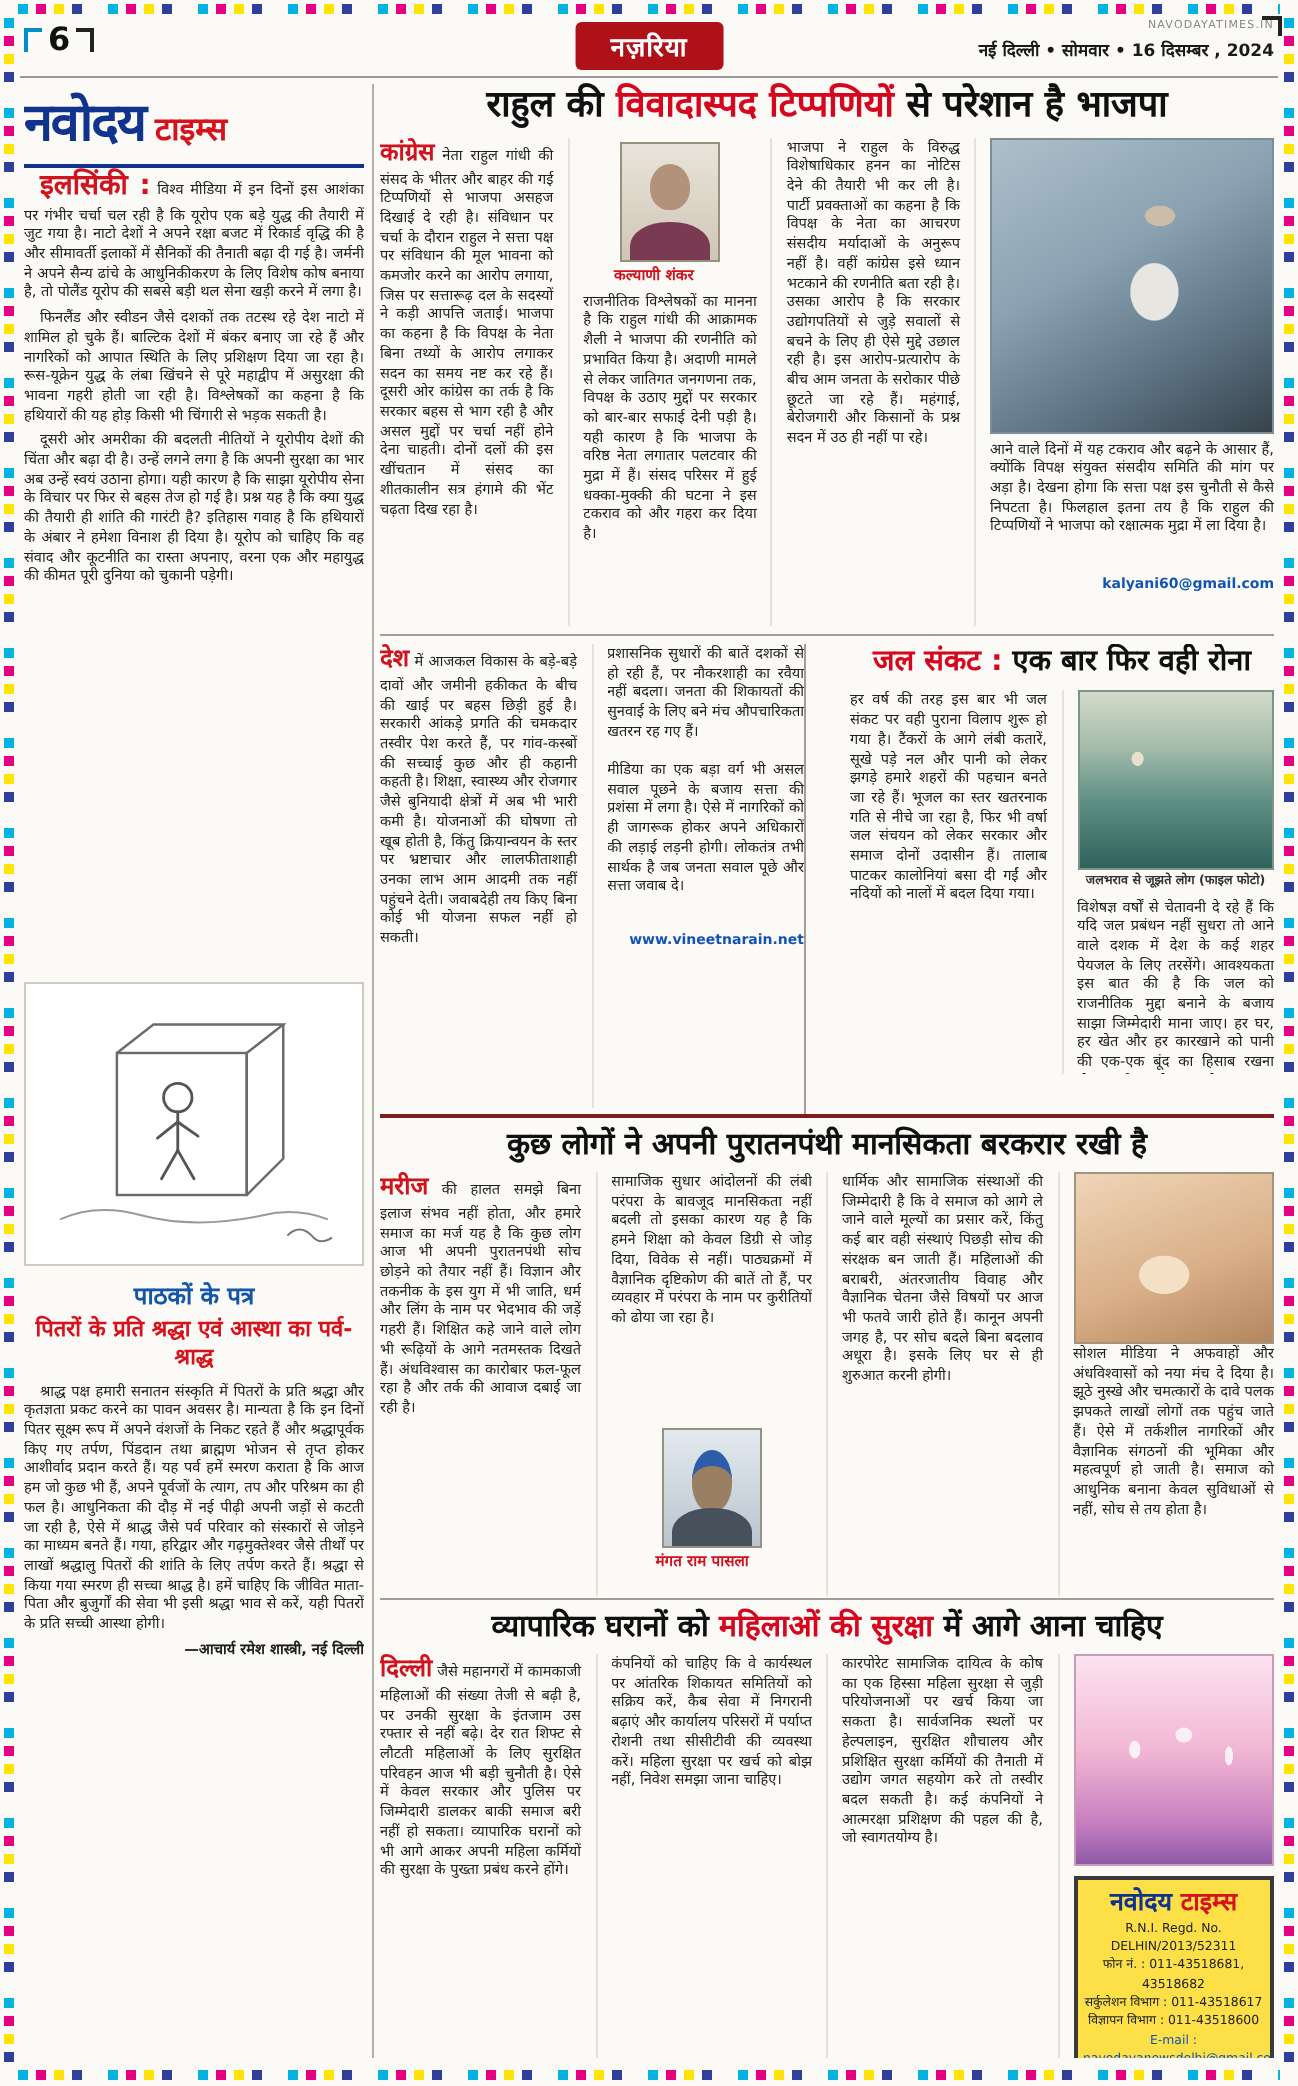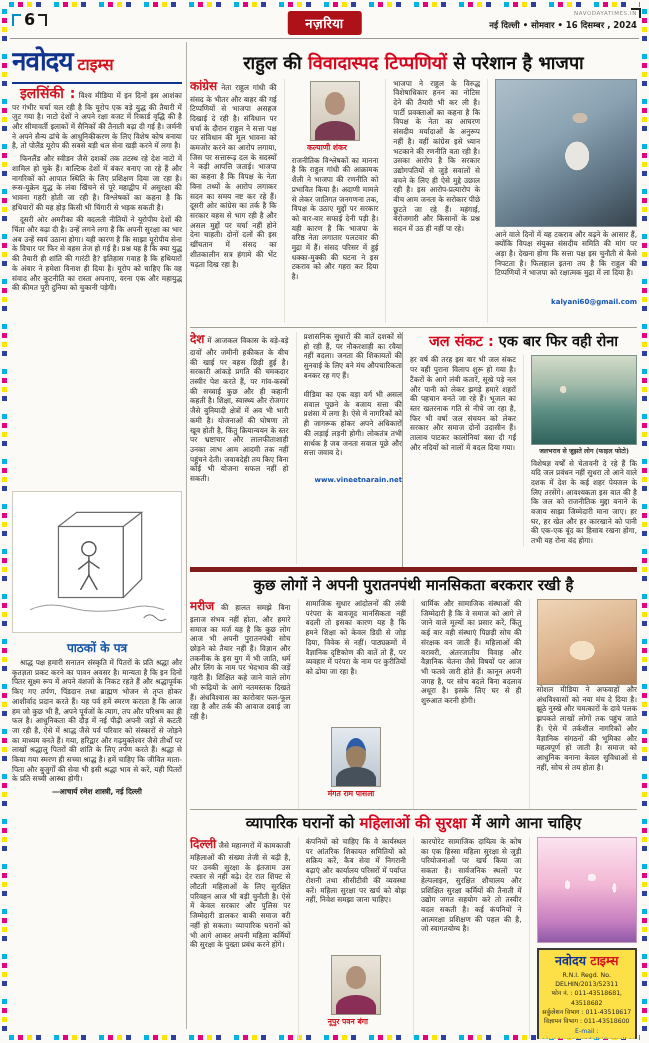--- a/index.html
+++ b/index.html
@@ -31,21 +31,21 @@
   
   .body-txt{font-size:7.3px;line-height:1.33;text-align:justify;color:#1e1e1e}
   .body-txt p{margin-bottom:3px;text-indent:8px}
   .lead{color:#cf1420;font-weight:bold;font-size:12px}
   .lead.sm{font-size:14px}
   .sec-headline{font-weight:bold;text-align:center;color:#101010;line-height:1.2;margin:1px 0 5px}
   .h-lg{font-size:18px}.h-md{font-size:14.5px}.h-sm{font-size:15px}
   .hl-red{color:#d6061e}
   .caption{font-size:6.3px;font-weight:bold;color:#333;text-align:center;margin:2px 0 3px;line-height:1.3}
   .link{color:#1353b4;font-size:7px;font-weight:bold;text-align:right;margin-top:2px}
-  .signature{text-align:center;font-weight:bold;text-indent:0 !important;margin-top:3px}
+  .signature{text-align:right;font-weight:bold;text-indent:0 !important;margin-top:3px}
 
   
   .cols{display:flex;overflow:hidden}
   .col{flex:1;padding:0 7px;overflow:hidden}
   .col:first-child{padding-left:0}
   .col:last-child{padding-right:0}
   .col + .col{border-left:1px solid #e6e2d8}
 
   
   .author{width:56px;margin:2px auto 4px;text-align:left}
@@ -76,34 +76,34 @@
   .logo1{font-size:26px;font-weight:bold;color:#10338e;letter-spacing:-1px}
   .logo2{font-size:16px;font-weight:bold;color:#d6121c}
   .ed-headline{color:#a6121c;font-weight:bold;font-size:11.5px;line-height:1.25;margin:6px 0 4px}
   .ed-body{height:402px;overflow:hidden}
   .cartoon{height:142px;border:1px solid #cfcabe;background:#fff;margin:5px 0 6px}
   .letters-title{color:#1656a8;font-weight:bold;font-size:12px;text-align:center;margin:2px 0}
   .letters-headline{color:#d6121c;font-weight:bold;font-size:11px;line-height:1.3;text-align:center;margin-bottom:4px}
   .letters-body{height:300px;overflow:hidden}
 
   
-  .main{position:absolute;top:51px;left:190px;width:447px;height:990px;overflow:hidden}
+  .main{position:absolute;top:41px;left:190px;width:447px;height:990px;overflow:hidden}
   .sec{overflow:hidden}
   .sec1{height:276px}
   .sec1 .cols{height:244px}
   .col-img{flex:none;width:150px}
   .col-img .clip{height:66px;overflow:hidden;margin-top:3px}
   .sec2{height:240px;border-top:1px solid #a39e93;padding-top:4px;display:flex}
   .sec2-left{width:212px;overflow:hidden}
   .sec2-left .cols{height:232px}
-  .sec2-right{flex:1;border-left:1px solid #a39e93;padding-left:7px;overflow:hidden}
+  .sec2-right{flex:1;border-left:1px solid #a39e93;padding-left:22px;overflow:hidden}
   .sec2-right .cols{height:192px}
   .c2a{height:58px;overflow:hidden}
   .c2b{height:84px;overflow:hidden}
-  .sec3{height:242px;border-top:5px solid #7f1d1d;padding-top:3px}
+  .sec3{height:242px;border-top:2px solid #7f1d1d;padding-top:3px}
   .sec3 .cols{height:212px}
   .clip-mid{height:126px;overflow:hidden}
   .sec4{height:230px;border-top:1px solid #a39e93;padding-top:3px}
   .sec4 .cols{height:202px}
   .clip-w2{height:116px;overflow:hidden}
 
   
   .contact{border:2px solid #3a3a3a;margin-top:5px;padding:4px 3px;text-align:center;background:#fde047}
   .contact .brand{font-weight:bold;font-size:12.5px;line-height:1.1;margin-bottom:2px}
   .contact .b1{color:#10338e}.contact .b2{color:#d6121c}
@@ -158,20 +158,21 @@
           <line x1="74" y1="68" x2="64" y2="76"></line>
           <line x1="74" y1="68" x2="84" y2="75"></line>
           <line x1="74" y1="82" x2="66" y2="96"></line>
           <line x1="74" y1="82" x2="82" y2="96"></line>
         </g>
         <path d="M16 116 q18 -8 40 -2 q26 7 60 0 q16 -4 32 2" fill="none" stroke="#9a9a9a" stroke-width="1"></path>
         <path d="M128 124 q6 -6 12 0 q4 5 10 1" fill="none" stroke="#777" stroke-width="1"></path>
       </svg>
     </div>
     <div class="letters-title">पाठकों के पत्र</div>
+    <h3 class="letters-headline">पितरों के प्रति श्रद्धा एवं आस्था का पर्व-श्राद्ध</h3>
     <div class="letters-body body-txt">
       <p>श्राद्ध पक्ष हमारी सनातन संस्कृति में पितरों के प्रति श्रद्धा और कृतज्ञता प्रकट करने का पावन अवसर है। मान्यता है कि इन दिनों पितर सूक्ष्म रूप में अपने वंशजों के निकट रहते हैं और श्रद्धापूर्वक किए गए तर्पण, पिंडदान तथा ब्राह्मण भोजन से तृप्त होकर आशीर्वाद प्रदान करते हैं। यह पर्व हमें स्मरण कराता है कि आज हम जो कुछ भी हैं, अपने पूर्वजों के त्याग, तप और परिश्रम का ही फल है। आधुनिकता की दौड़ में नई पीढ़ी अपनी जड़ों से कटती जा रही है, ऐसे में श्राद्ध जैसे पर्व परिवार को संस्कारों से जोड़ने का माध्यम बनते हैं। गया, हरिद्वार और गढ़मुक्तेश्वर जैसे तीर्थों पर लाखों श्रद्धालु पितरों की शांति के लिए तर्पण करते हैं। श्रद्धा से किया गया स्मरण ही सच्चा श्राद्ध है। हमें चाहिए कि जीवित माता-पिता और बुजुर्गों की सेवा भी इसी श्रद्धा भाव से करें, यही पितरों के प्रति सच्ची आस्था होगी।</p>
       <p class="signature">—आचार्य रमेश शास्त्री, नई दिल्ली</p>
     </div>
   </div>
 
   <div class="main">
 
     <section class="sec sec1">
       <h1 class="sec-headline h-lg">
@@ -197,21 +198,21 @@
       </div>
     </section>
 
     <section class="sec sec2">
       <div class="sec2-left">
         <div class="cols">
           <div class="col body-txt">
             <span class="lead">देश</span> <span>में आजकल विकास के बड़े-बड़े दावों और जमीनी हकीकत के बीच की खाई पर बहस छिड़ी हुई है। सरकारी आंकड़े प्रगति की चमकदार तस्वीर पेश करते हैं, पर गांव-कस्बों की सच्चाई कुछ और ही कहानी कहती है। शिक्षा, स्वास्थ्य और रोजगार जैसे बुनियादी क्षेत्रों में अब भी भारी कमी है। योजनाओं की घोषणा तो खूब होती है, किंतु क्रियान्वयन के स्तर पर भ्रष्टाचार और लालफीताशाही उनका लाभ आम आदमी तक नहीं पहुंचने देती। जवाबदेही तय किए बिना कोई भी योजना सफल नहीं हो सकती।</span>
           </div>
           <div class="col">
-            <div class="c2a body-txt">प्रशासनिक सुधारों की बातें दशकों से हो रही हैं, पर नौकरशाही का रवैया नहीं बदला। जनता की शिकायतों की सुनवाई के लिए बने मंच औपचारिकता बनकर रह गए हैं।</div>
+            <div class="c2a body-txt">प्रशासनिक सुधारों की बातें दशकों से हो रही हैं, पर नौकरशाही का रवैया नहीं बदला। जनता की शिकायतों की सुनवाई के लिए बने मंच औपचारिकता खतरन रह गए हैं।</div>
             <div class="c2b body-txt">मीडिया का एक बड़ा वर्ग भी असल सवाल पूछने के बजाय सत्ता की प्रशंसा में लगा है। ऐसे में नागरिकों को ही जागरूक होकर अपने अधिकारों की लड़ाई लड़नी होगी। लोकतंत्र तभी सार्थक है जब जनता सवाल पूछे और सत्ता जवाब दे।</div>
             <div class="link">www.vineetnarain.net</div>
           </div>
         </div>
       </div>
       <div class="sec2-right">
         <h2 class="sec-headline h-md">
           <span class="hl-red">जल संकट :</span><span> एक बार फिर वही रोना</span>
         </h2>
         <div class="cols">
@@ -251,24 +252,20 @@
     <section class="sec sec4">
       <h2 class="sec-headline h-sm">
         <span>व्यापारिक घरानों को </span><span class="hl-red">महिलाओं की सुरक्षा</span><span> में आगे आना चाहिए</span>
       </h2>
       <div class="cols">
         <div class="col body-txt">
           <span class="lead">दिल्ली</span> <span>जैसे महानगरों में कामकाजी महिलाओं की संख्या तेजी से बढ़ी है, पर उनकी सुरक्षा के इंतजाम उस रफ्तार से नहीं बढ़े। देर रात शिफ्ट से लौटती महिलाओं के लिए सुरक्षित परिवहन आज भी बड़ी चुनौती है। ऐसे में केवल सरकार और पुलिस पर जिम्मेदारी डालकर बाकी समाज बरी नहीं हो सकता। व्यापारिक घरानों को भी आगे आकर अपनी महिला कर्मियों की सुरक्षा के पुख्ता प्रबंध करने होंगे।</span>
         </div>
         <div class="col">
           <div class="clip-w2 body-txt">कंपनियों को चाहिए कि वे कार्यस्थल पर आंतरिक शिकायत समितियों को सक्रिय करें, कैब सेवा में निगरानी बढ़ाएं और कार्यालय परिसरों में पर्याप्त रोशनी तथा सीसीटीवी की व्यवस्था करें। महिला सुरक्षा पर खर्च को बोझ नहीं, निवेश समझा जाना चाहिए।</div>
-          <div class="author">
-            <div class="photo ph-d"></div>
-            <div class="name">नूपुर पवन बंगा</div>
-          </div>
         </div>
         <div class="col body-txt">कारपोरेट सामाजिक दायित्व के कोष का एक हिस्सा महिला सुरक्षा से जुड़ी परियोजनाओं पर खर्च किया जा सकता है। सार्वजनिक स्थलों पर हेल्पलाइन, सुरक्षित शौचालय और प्रशिक्षित सुरक्षा कर्मियों की तैनाती में उद्योग जगत सहयोग करे तो तस्वीर बदल सकती है। कई कंपनियों ने आत्मरक्षा प्रशिक्षण की पहल की है, जो स्वागतयोग्य है।</div>
         <div class="col">
           <div class="illus-women"></div>
           <div class="contact">
             <div class="brand">
               <span class="b1">नवोदय</span>
               <span class="b2">टाइम्स</span>
             </div>
             <div class="line">R.N.I. Regd. No. DELHIN/2013/52311</div>

